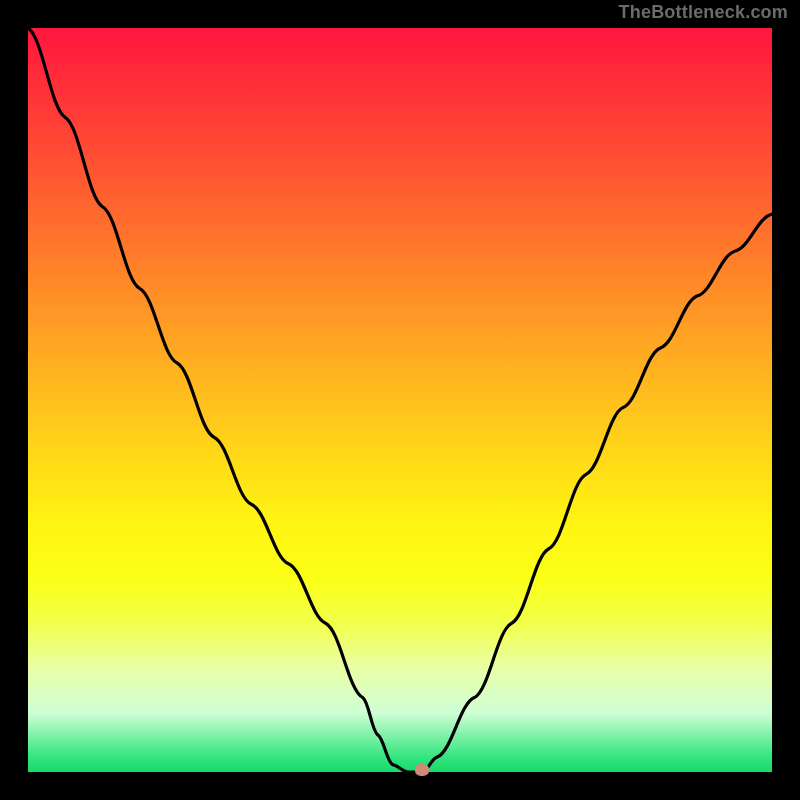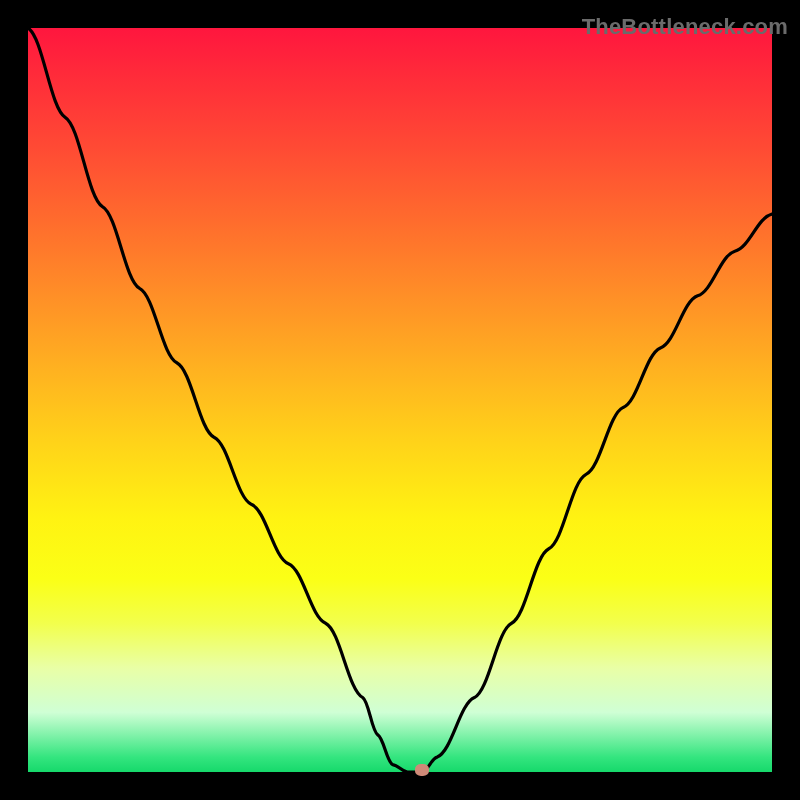--- a/index.html
+++ b/index.html
@@ -5,24 +5,24 @@
   * { margin: 0; padding: 0; box-sizing: border-box; }
   html, body { width: 800px; height: 800px; overflow: hidden; background: #000; }
   .frame {
     position: relative;
     width: 800px;
     height: 800px;
     background: #000;
   }
   .watermark {
     position: absolute;
-    top: 14px;
+    top: 2px;
     right: 12px;
     font-family: Arial, Helvetica, sans-serif;
-    font-size: 22px;
+    font-size: 18px;
     font-weight: 600;
     color: #6b6b6b;
     letter-spacing: 0.2px;
     z-index: 5;
   }
   .plot {
     position: absolute;
     left: 28px;
     top: 28px;
     width: 744px;

